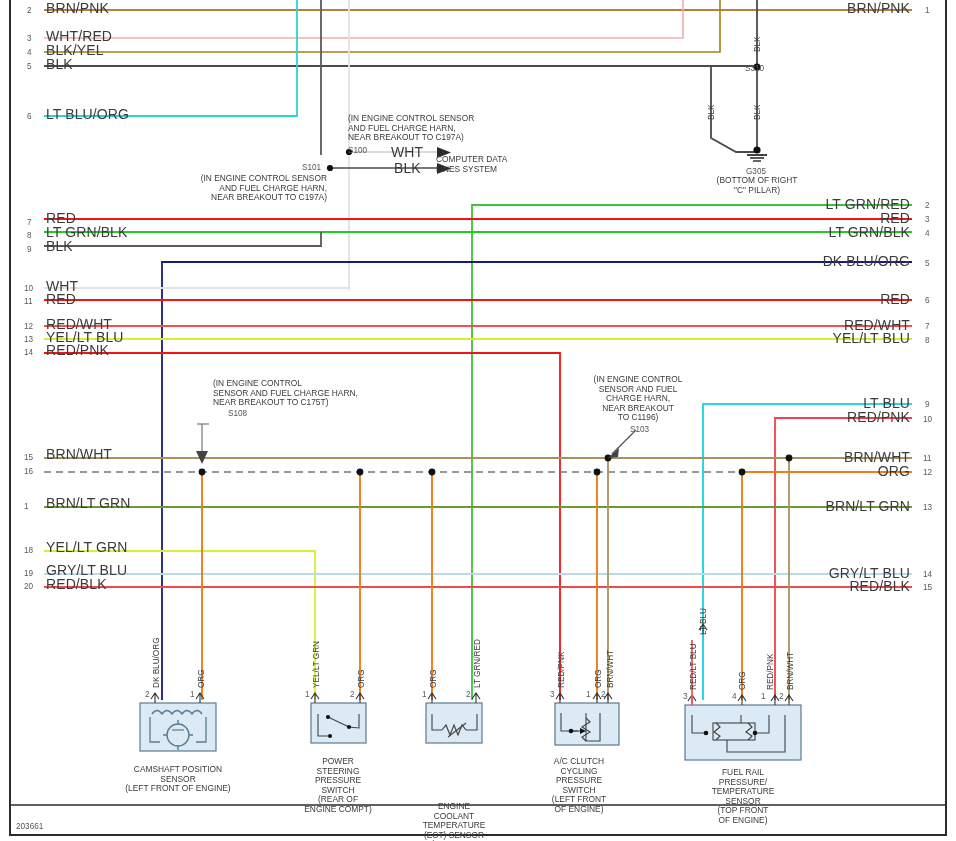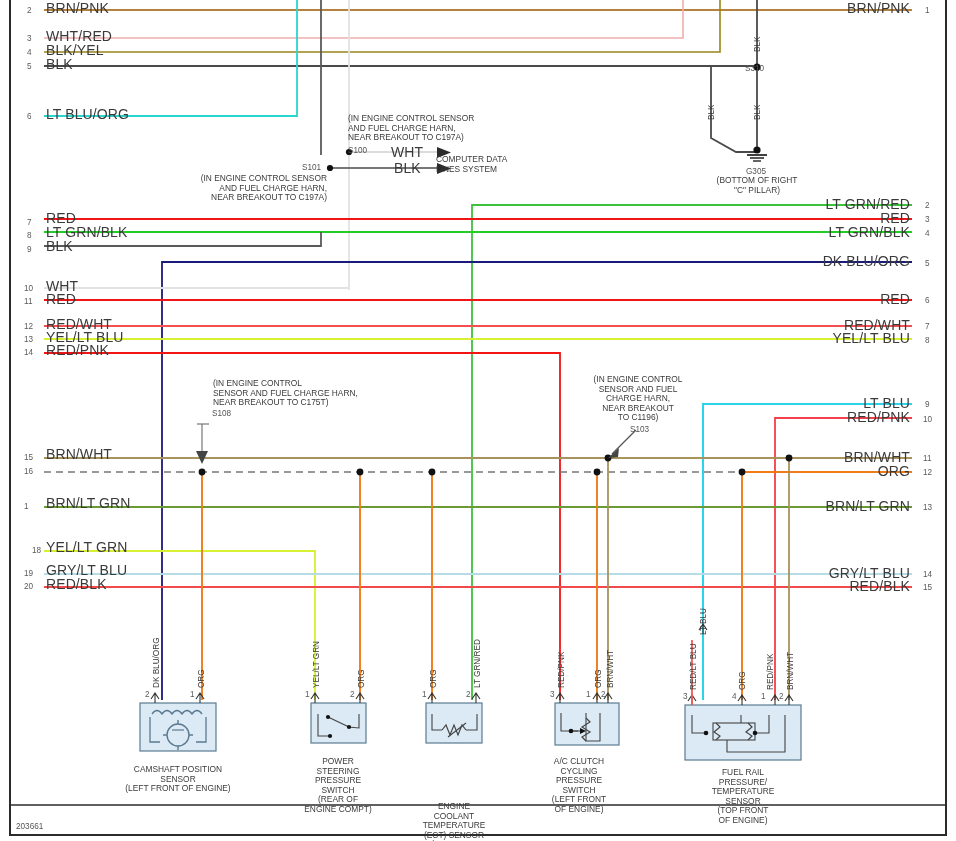--- a/index.html
+++ b/index.html
@@ -212,21 +212,21 @@
     <span class="lbl" style="left:46px;top:342px">RED/PNK</span>
 
     <span class="pin" style="left:24px;top:453px">15</span>
     <span class="lbl" style="left:46px;top:446px">BRN/WHT</span>
 
     <span class="pin" style="left:24px;top:467px">16</span>
 
     <span class="pin" style="left:24px;top:502px">1</span>
     <span class="lbl" style="left:46px;top:495px">BRN/LT GRN</span>
 
-    <span class="pin" style="left:32px;top:546px">18</span>
+    <span class="pin" style="left:24px;top:546px">18</span>
     <span class="lbl" style="left:46px;top:539px">YEL/LT GRN</span>
 
     <span class="pin" style="left:24px;top:569px">19</span>
     <span class="lbl" style="left:46px;top:562px">GRY/LT BLU</span>
 
     <span class="pin" style="left:24px;top:582px">20</span>
     <span class="lbl" style="left:46px;top:576px">RED/BLK</span>
   </div>
 
   <div>
@@ -292,21 +292,21 @@
 LINES SYSTEM</div>
 
   <div class="cid" style="left:745px;top:64px">S310</div>
   <div class="cid" style="left:746px;top:167px">G305</div>
   <div class="blk" style="left:757px;top:176px;transform:translateX(-50%)">(BOTTOM OF RIGHT
 "C" PILLAR)</div>
 
   <div class="blk l" style="left:213px;top:379px">(IN ENGINE CONTROL
 SENSOR AND FUEL CHARGE HARN,
 NEAR BREAKOUT TO C175T)</div>
-  <div class="cid" style="left:212px;top:409px">S108</div>
+  <div class="cid" style="left:228px;top:409px">S108</div>
 
   <div class="blk" style="left:638px;top:375px;transform:translateX(-50%)">(IN ENGINE CONTROL
 SENSOR AND FUEL
 CHARGE HARN,
 NEAR BREAKOUT
 TO C1196)</div>
   <div class="cid" style="left:630px;top:425px">S103</div>
 
   <div class="vlbl" style="left:753px;top:52px">BLK</div>
   <div class="vlbl" style="left:753px;top:120px">BLK</div>

